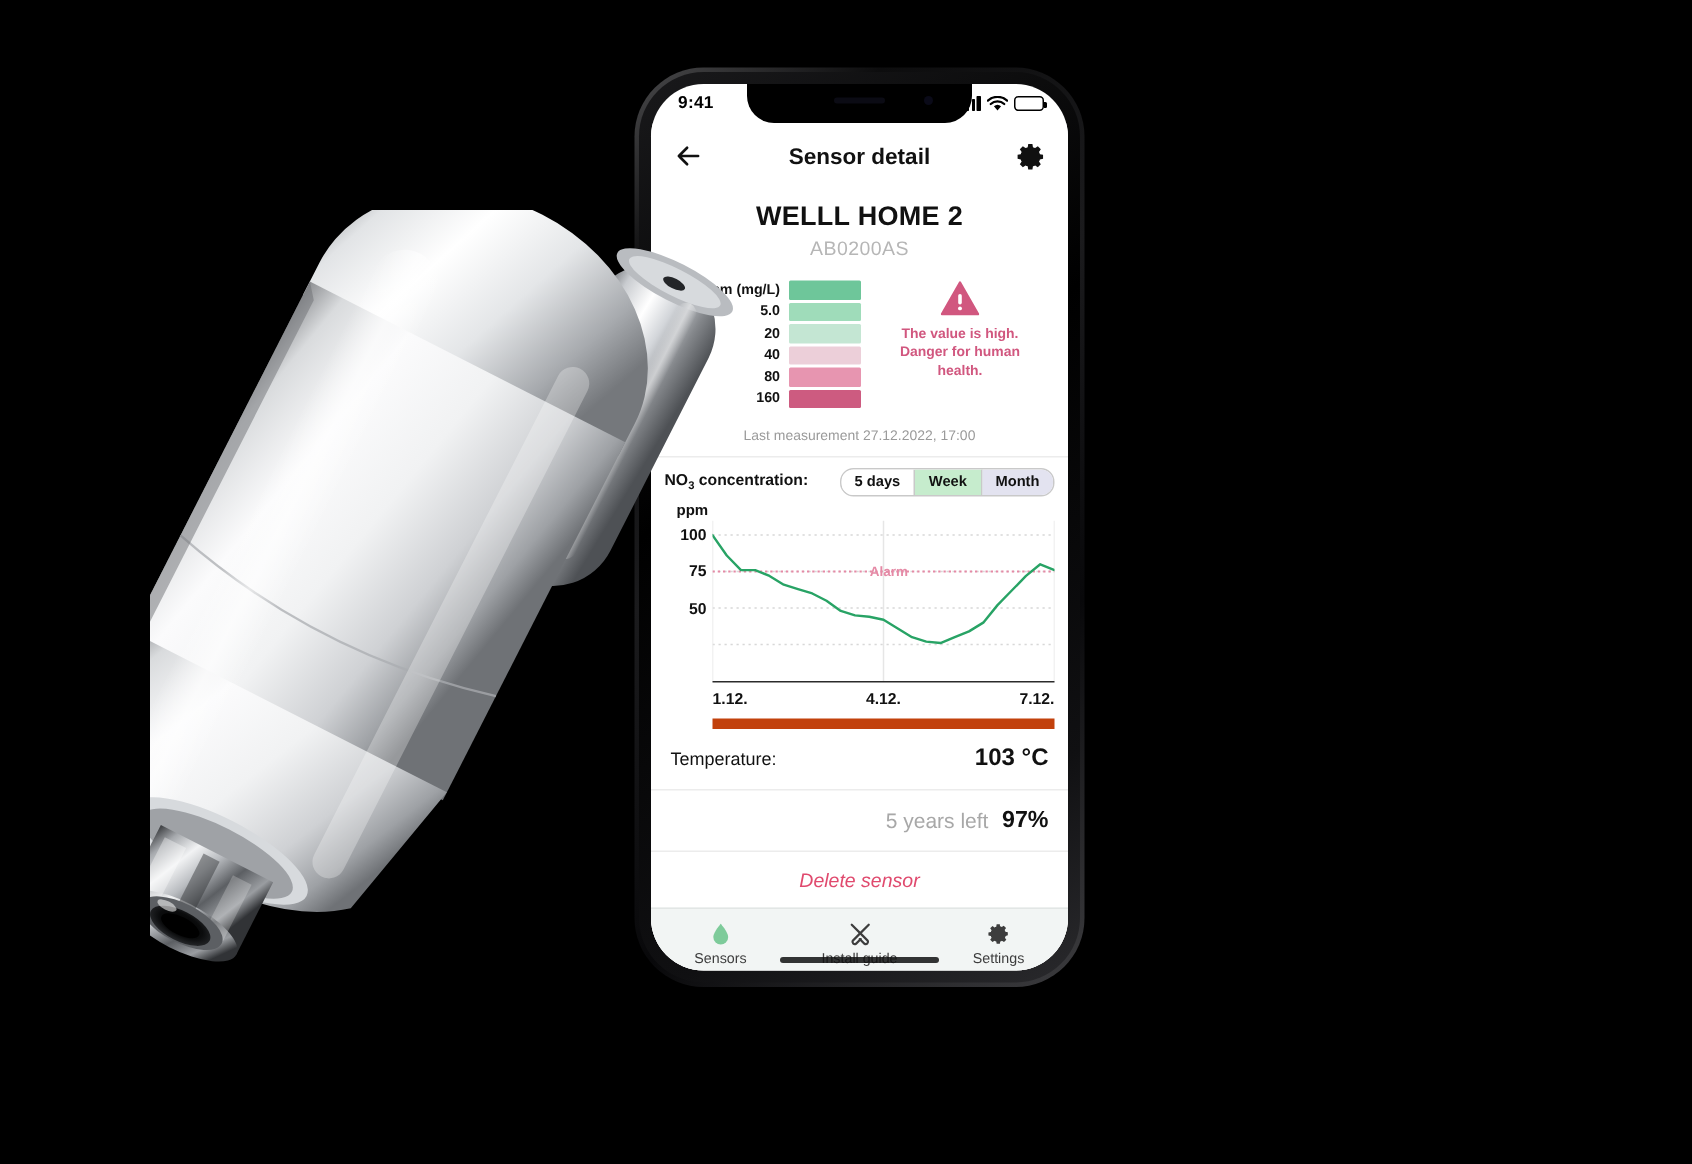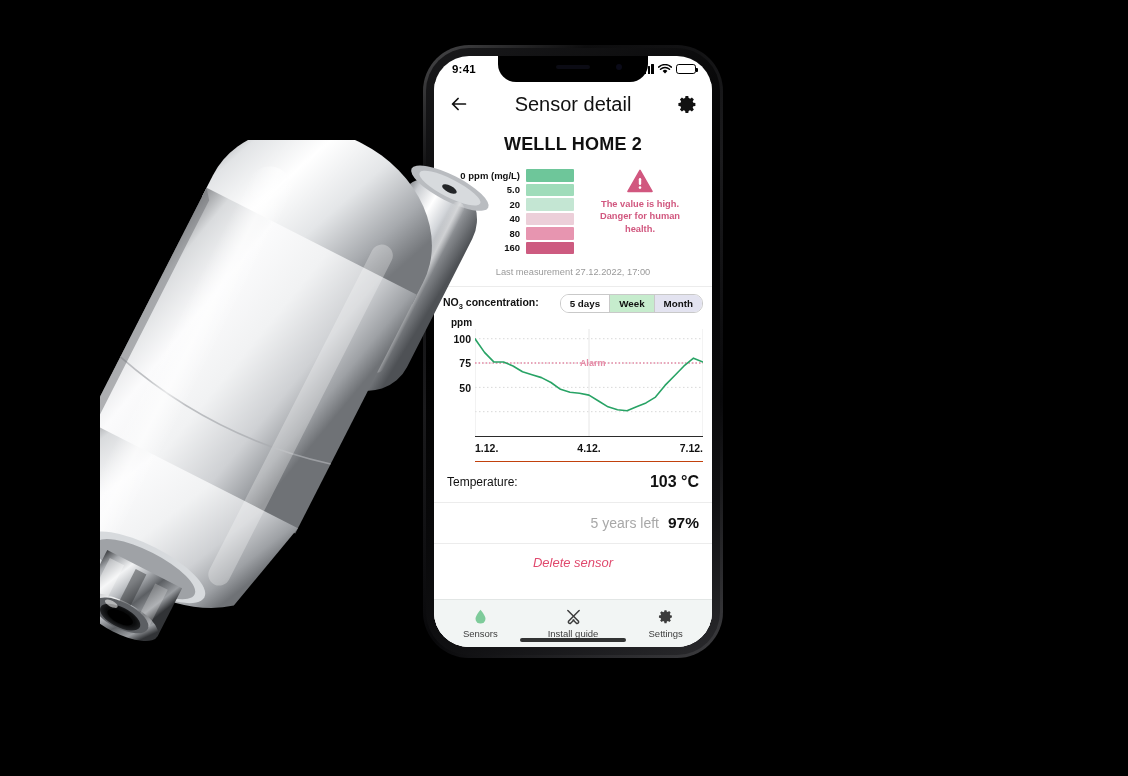--- a/index.html
+++ b/index.html
@@ -104,21 +104,21 @@
     height:44px;
     display:flex; align-items:center;
     padding:0 14px;
     position:relative;
     flex:none;
   }
   .back-arrow { width:22px; height:22px; cursor:pointer; }
   .nav-title {
     position:absolute; left:0; right:0;
     text-align:center;
-    font-size:20px; font-weight:400; color:#111;
+    font-size:15px; font-weight:700; color:#111;
     pointer-events:none;
   }
   .gear { margin-left:auto; width:21px; height:21px; cursor:pointer; }
 
   .device-name {
     text-align:center;
     font-size:18px; font-weight:bold; color:#111;
     letter-spacing:.2px;
     margin-top:8px;
   }
@@ -208,21 +208,21 @@
     white-space:nowrap;
   }
   .plot {
     flex:1; height:108px; position:relative;
     border-bottom:1.3px solid #2b2b2b;
   }
   .x-labels {
     display:flex; margin-left:32px;
     padding-top:5px;
     padding-bottom:7px;
-    border-bottom:1px solid #c2410c;
+    border-bottom:7px solid #c2410c;
   }
   .x-lab { font-size:10.5px; font-weight:bold; color:#111; }
 
   
   .info-row {
     display:flex; align-items:center;
     padding:11px 13px;
     border-bottom:1px solid #ececec;
   }
   .info-label { font-size:12px; color:#111; }
@@ -406,20 +406,21 @@
           <path d="M19 12 H5 M11 6 L5 12 L11 18" stroke="#111" stroke-width="1.9" fill="none" stroke-linecap="round" stroke-linejoin="round"></path>
         </svg>
         <div class="nav-title">Sensor detail</div>
         <svg class="gear" viewBox="0 0 24 24">
           <path fill="#111" d="M12 8.2a3.8 3.8 0 1 0 0 7.6 3.8 3.8 0 0 0 0-7.6zm0 5.9a2.1 2.1 0 1 1 0-4.2 2.1 2.1 0 0 1 0 4.2z"></path>
           <path fill="#111" d="M21 13.6v-3.2l-2.4-.4a6.9 6.9 0 0 0-.7-1.7l1.4-2-2.3-2.3-2 1.4a6.9 6.9 0 0 0-1.7-.7L12.9 2.3h-3.2l-.4 2.4c-.6.17-1.17.4-1.7.7l-2-1.4L3.3 6.3l1.4 2c-.3.53-.53 1.1-.7 1.7l-2.4.4v3.2l2.4.4c.17.6.4 1.17.7 1.7l-1.4 2 2.3 2.3 2-1.4c.53.3 1.1.53 1.7.7l.4 2.4h3.2l.4-2.4c.6-.17 1.17-.4 1.7-.7l2 1.4 2.3-2.3-1.4-2c.3-.53.53-1.1.7-1.7z"></path>
         </svg>
       </div>
 
       <div class="device-name">WELLL HOME 2</div>
+      <div class="device-id">AB0200AS</div>
 
       <div class="scale-row">
         <div class="scale-block" id="scale-block">
             <div class="scale-line">
               <span class="scale-label">0 ppm (mg/L)</span>
               <span class="scale-sw" style="background: rgb(110, 198, 154);"></span>
             </div>
             <div class="scale-line">
               <span class="scale-label">5.0</span>
               <span class="scale-sw" style="background: rgb(159, 220, 186);"></span>

